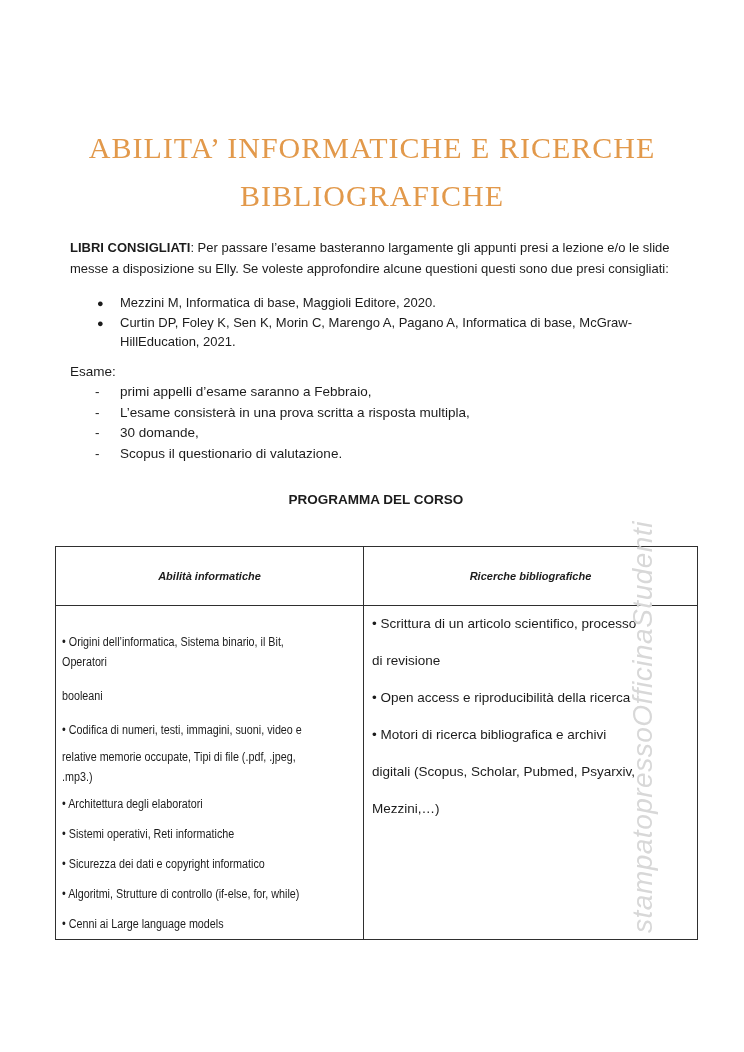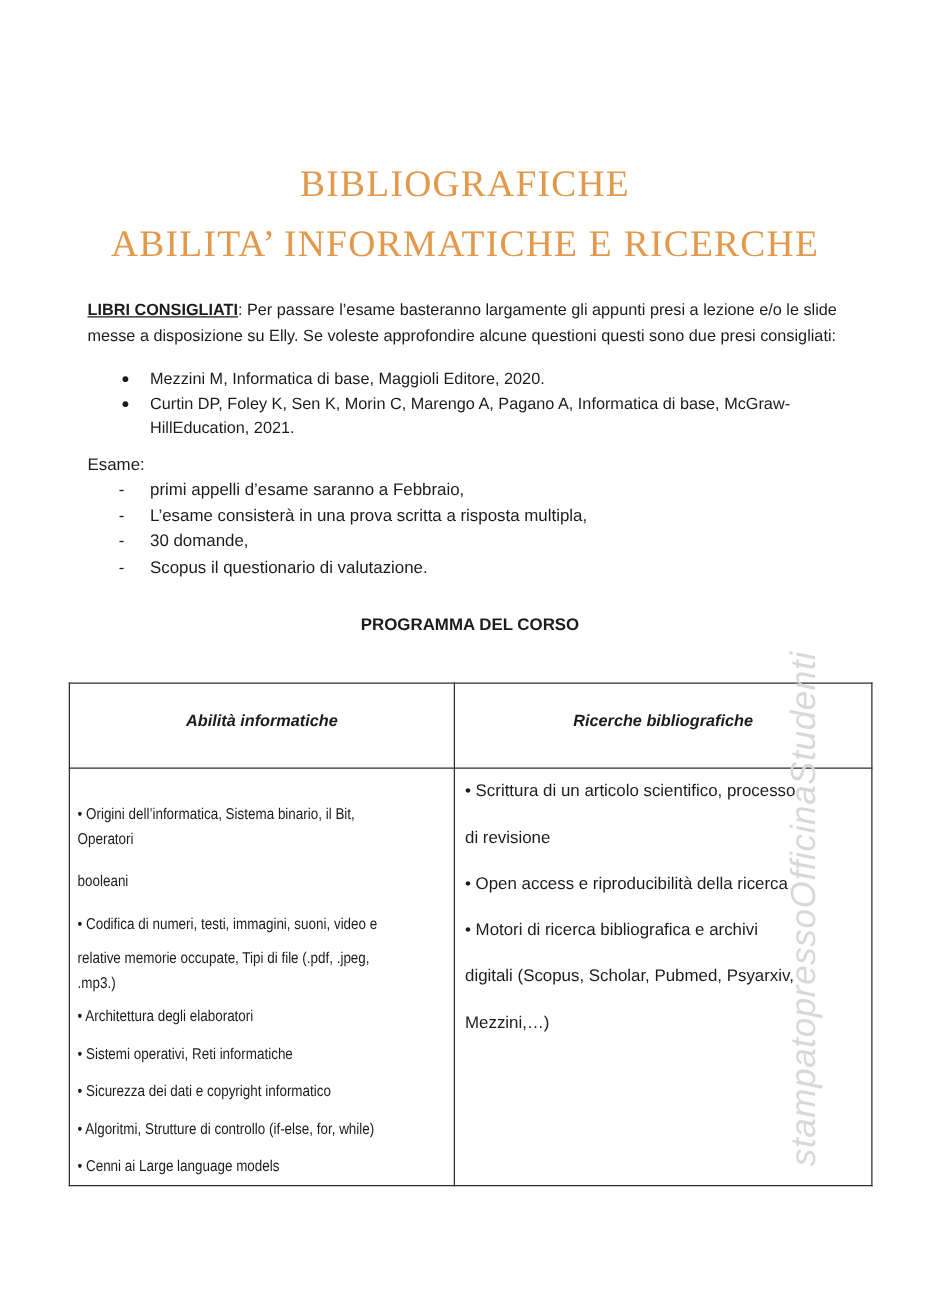--- a/index.html
+++ b/index.html
@@ -21,21 +21,21 @@
     letter-spacing:1px;
     color:#e2994b;
   }
   
   .intro{
     margin:18px 0 0 70px;
     font-size:13px;
     line-height:20.5px;
   }
   .intro-line{white-space:nowrap;}
-  .intro b{font-weight:bold;text-decoration:underline;}
+  .intro b{font-weight:bold;}
   
   .books{
     list-style:none;
     margin:14px 0 0 120px;
     padding:0;
     width:575px;
     font-size:13px;
     line-height:19.5px;
   }
   .books li{position:relative;}
@@ -75,25 +75,25 @@
     width:642px;
   }
   .program-table th,.program-table td{
     border:1.5px solid #2f2f2f;
     vertical-align:top;
     padding:0;
   }
   .program-table th{
     height:58px;
     vertical-align:middle;
-    font-size:13px;
+    font-size:11px;
     font-style:italic;
     font-weight:bold;
     text-align:center;
-    padding-bottom:9px;
+    padding-bottom:0;
   }
   .col-left{width:308px;}
   .col-right{width:334px;}
   td.cell-left{height:333px;}
   .cell-left-inner{
     padding:26px 0 0 7px;
     font-size:12.5px;
     line-height:20px;
     transform:scaleX(0.86);
     transform-origin:top left;
@@ -123,22 +123,22 @@
     white-space:nowrap;
     pointer-events:none;
   }
 </style>
 </head>
 <body>
 
 <div class="page">
 
   <div class="doc-title">
+    <div>ABILITA’ INFORMATICHE E RICERCHE</div>
     <div>BIBLIOGRAFICHE</div>
-    <div>ABILITA’ INFORMATICHE E RICERCHE</div>
   </div>
 
   <div class="intro">
     <div class="intro-line"><b>LIBRI CONSIGLIATI</b><span>: Per passare l’esame basteranno largamente gli appunti presi a lezione e/o le slide</span></div>
     <div class="intro-line">messe a disposizione su Elly. Se voleste approfondire alcune questioni questi sono due presi consigliati:</div>
   </div>
 
   <ul class="books">
     <li>
       <span class="marker">●</span>

